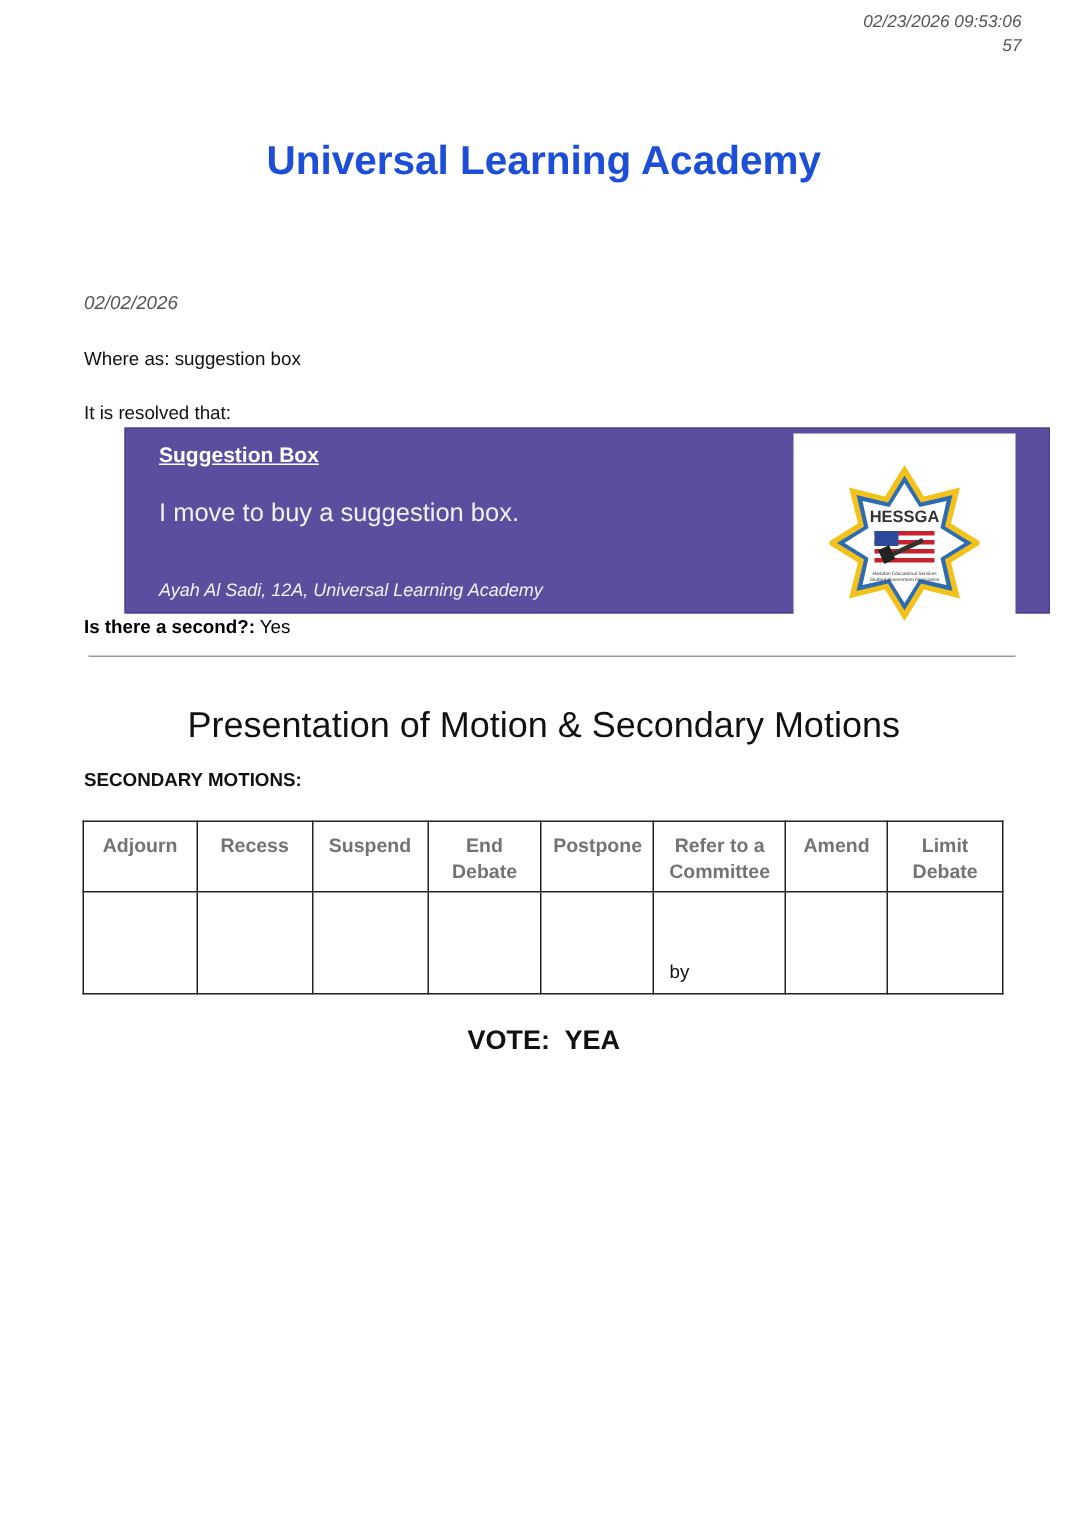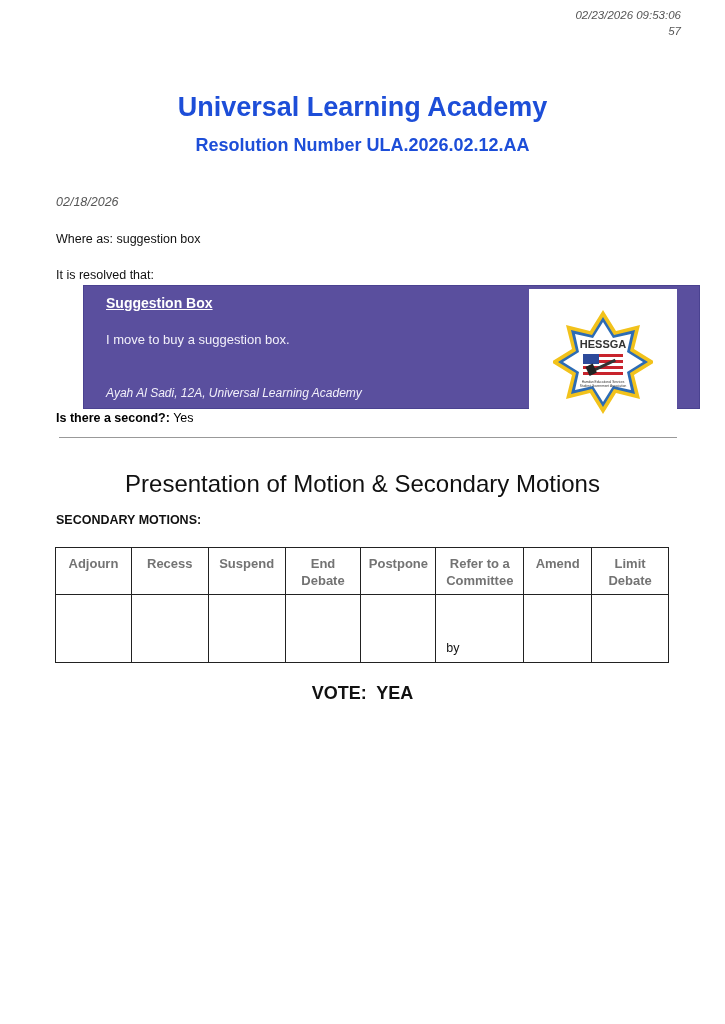--- a/index.html
+++ b/index.html
@@ -12,21 +12,21 @@
   .title-1 { font-size: 27px; line-height: 38px; }
   .title-2 { font-size: 27px; line-height: 40px; }
   .title-3 { font-size: 18px; line-height: 34px; margin-top: 2px; }
 
   .date { position: absolute; left: 56px; top: 195px; font-size: 12.5px; font-style: italic; color: #555; }
   .whereas { position: absolute; left: 56px; top: 232px; font-size: 12.5px; color: #111; }
   .resolved { position: absolute; left: 56px; top: 268px; font-size: 12.5px; color: #111; }
 
   .card { position: absolute; left: 54px; top: 285px; width: 617px; height: 124px; background: #5a4f9e; border: 1px solid #4a4290; margin-left: 29px; }
   .card-title { position: absolute; left: 22px; top: 9px; font-size: 14px; font-weight: bold; color: #ffffff; text-decoration: underline; }
-  .card-body { position: absolute; left: 22px; top: 46px; font-size: 13px; color: #f2f0fa; }
+  .card-body { position: absolute; left: 22px; top: 46px; font-size: 17px; color: #f2f0fa; }
   .card-author { position: absolute; left: 22px; top: 100px; font-size: 12px; font-style: italic; color: #f2f0fa; }
   .logo-box { position: absolute; left: 445px; top: 3px; width: 148px; height: 145px; background: #ffffff; display: flex; align-items: center; justify-content: center; }
 
   .second { position: absolute; left: 56px; top: 411px; font-size: 12.5px; color: #000000; }
   .second b { font-weight: bold; }
 
   .rule { position: absolute; left: 59px; top: 437px; width: 618px; height: 0; border-top: 1.5px solid #999; }
 
   .section-title { position: absolute; left: 0; right: 0; top: 470px; text-align: center; font-size: 24px; color: #111; }
   .sec-label { position: absolute; left: 56px; top: 513px; font-size: 12.5px; font-weight: bold; color: #111; }
@@ -41,24 +41,23 @@
 </head>
 <body>
 
 <div class="stamp">
   <div>02/23/2026 09:53:06</div>
   <div>57</div>
 </div>
 
 <div class="title-block">
   <div class="title-1">Universal Learning Academy</div>
-  <div class="title-3">Resolution Number ULA.2026.02.12.AA</div>
 </div>
 
-<div class="date">02/18/2026</div>
+<div class="date">02/02/2026</div>
 <div class="whereas">Where as: suggestion box</div>
 <div class="resolved">It is resolved that:</div>
 
 <div class="card">
   <div class="card-title">Suggestion Box</div>
   <div class="card-body">I move to buy a suggestion box.</div>
   <div class="card-author">Ayah Al Sadi, 12A, Universal Learning Academy</div>
   <div class="logo-box">
     <svg width="100" height="108" viewBox="0 0 100 108">
       <g transform="translate(50,54)">

